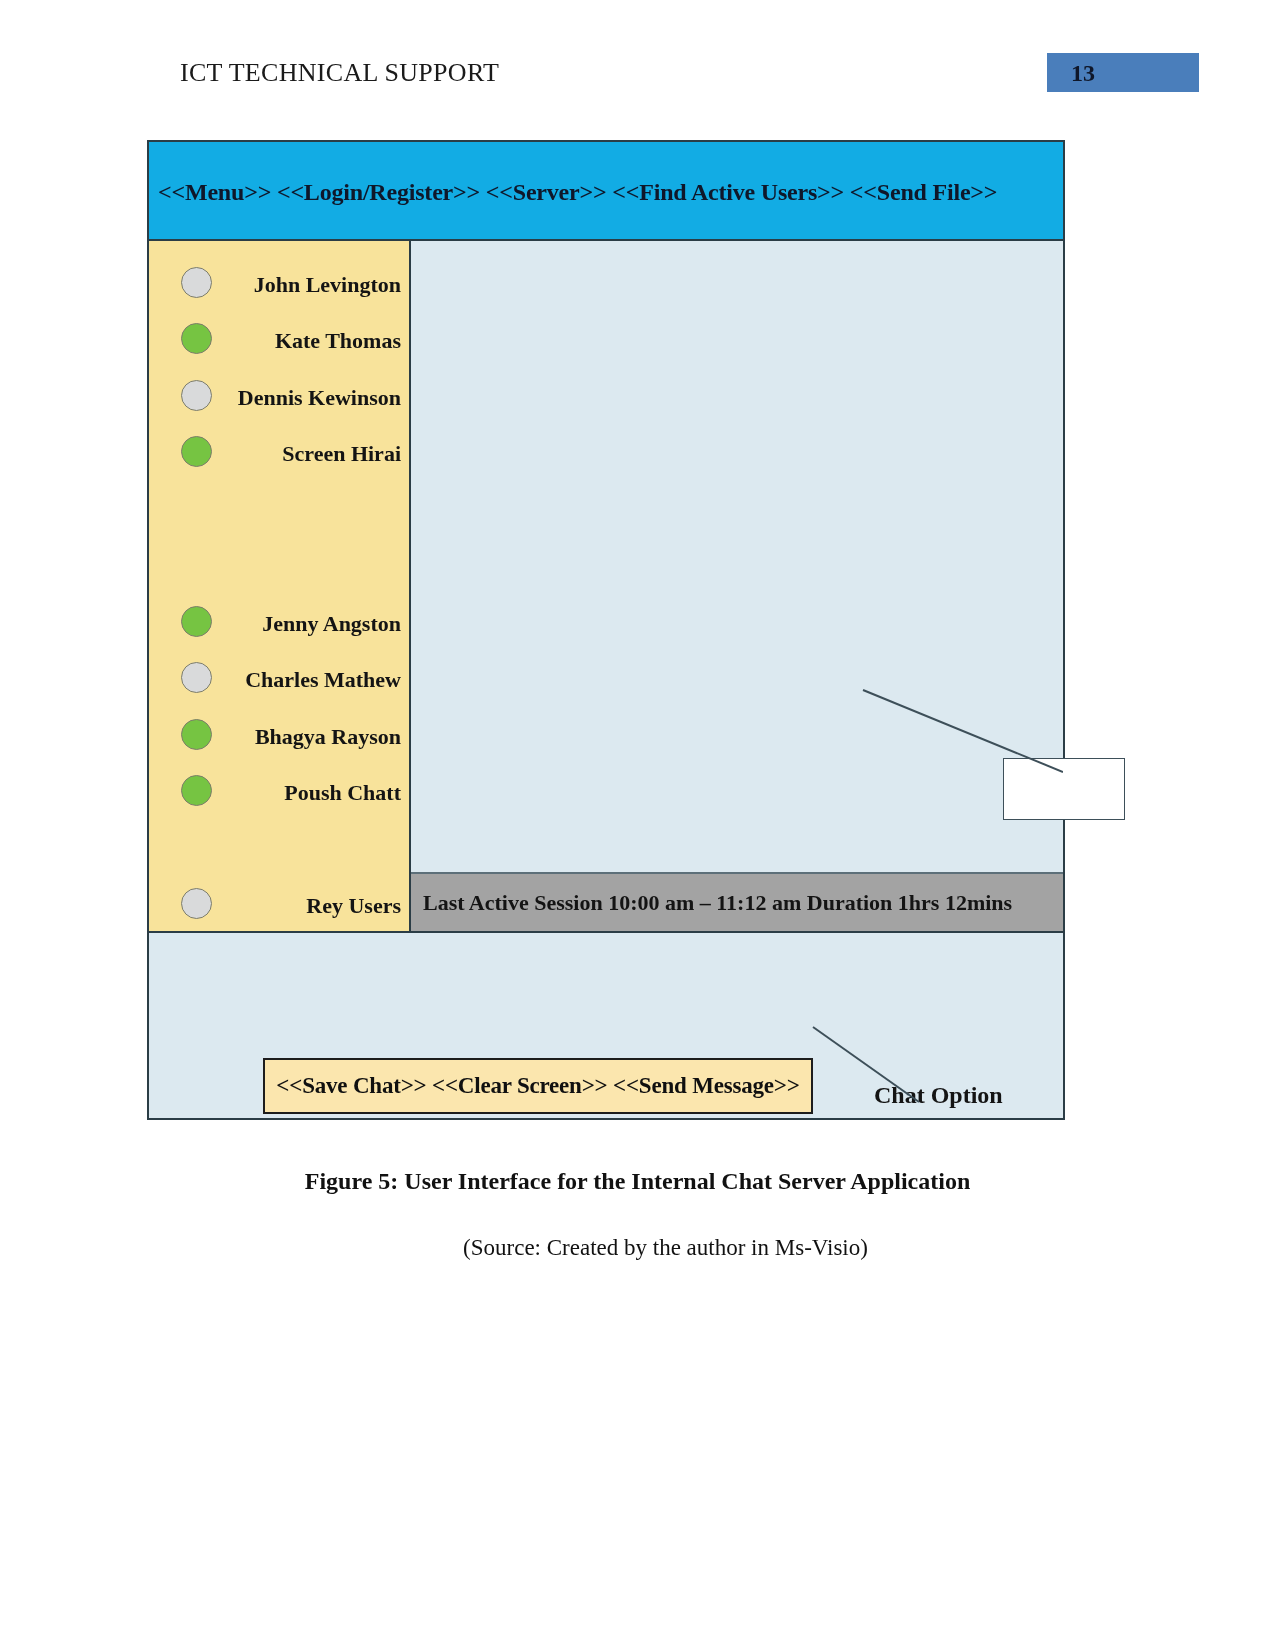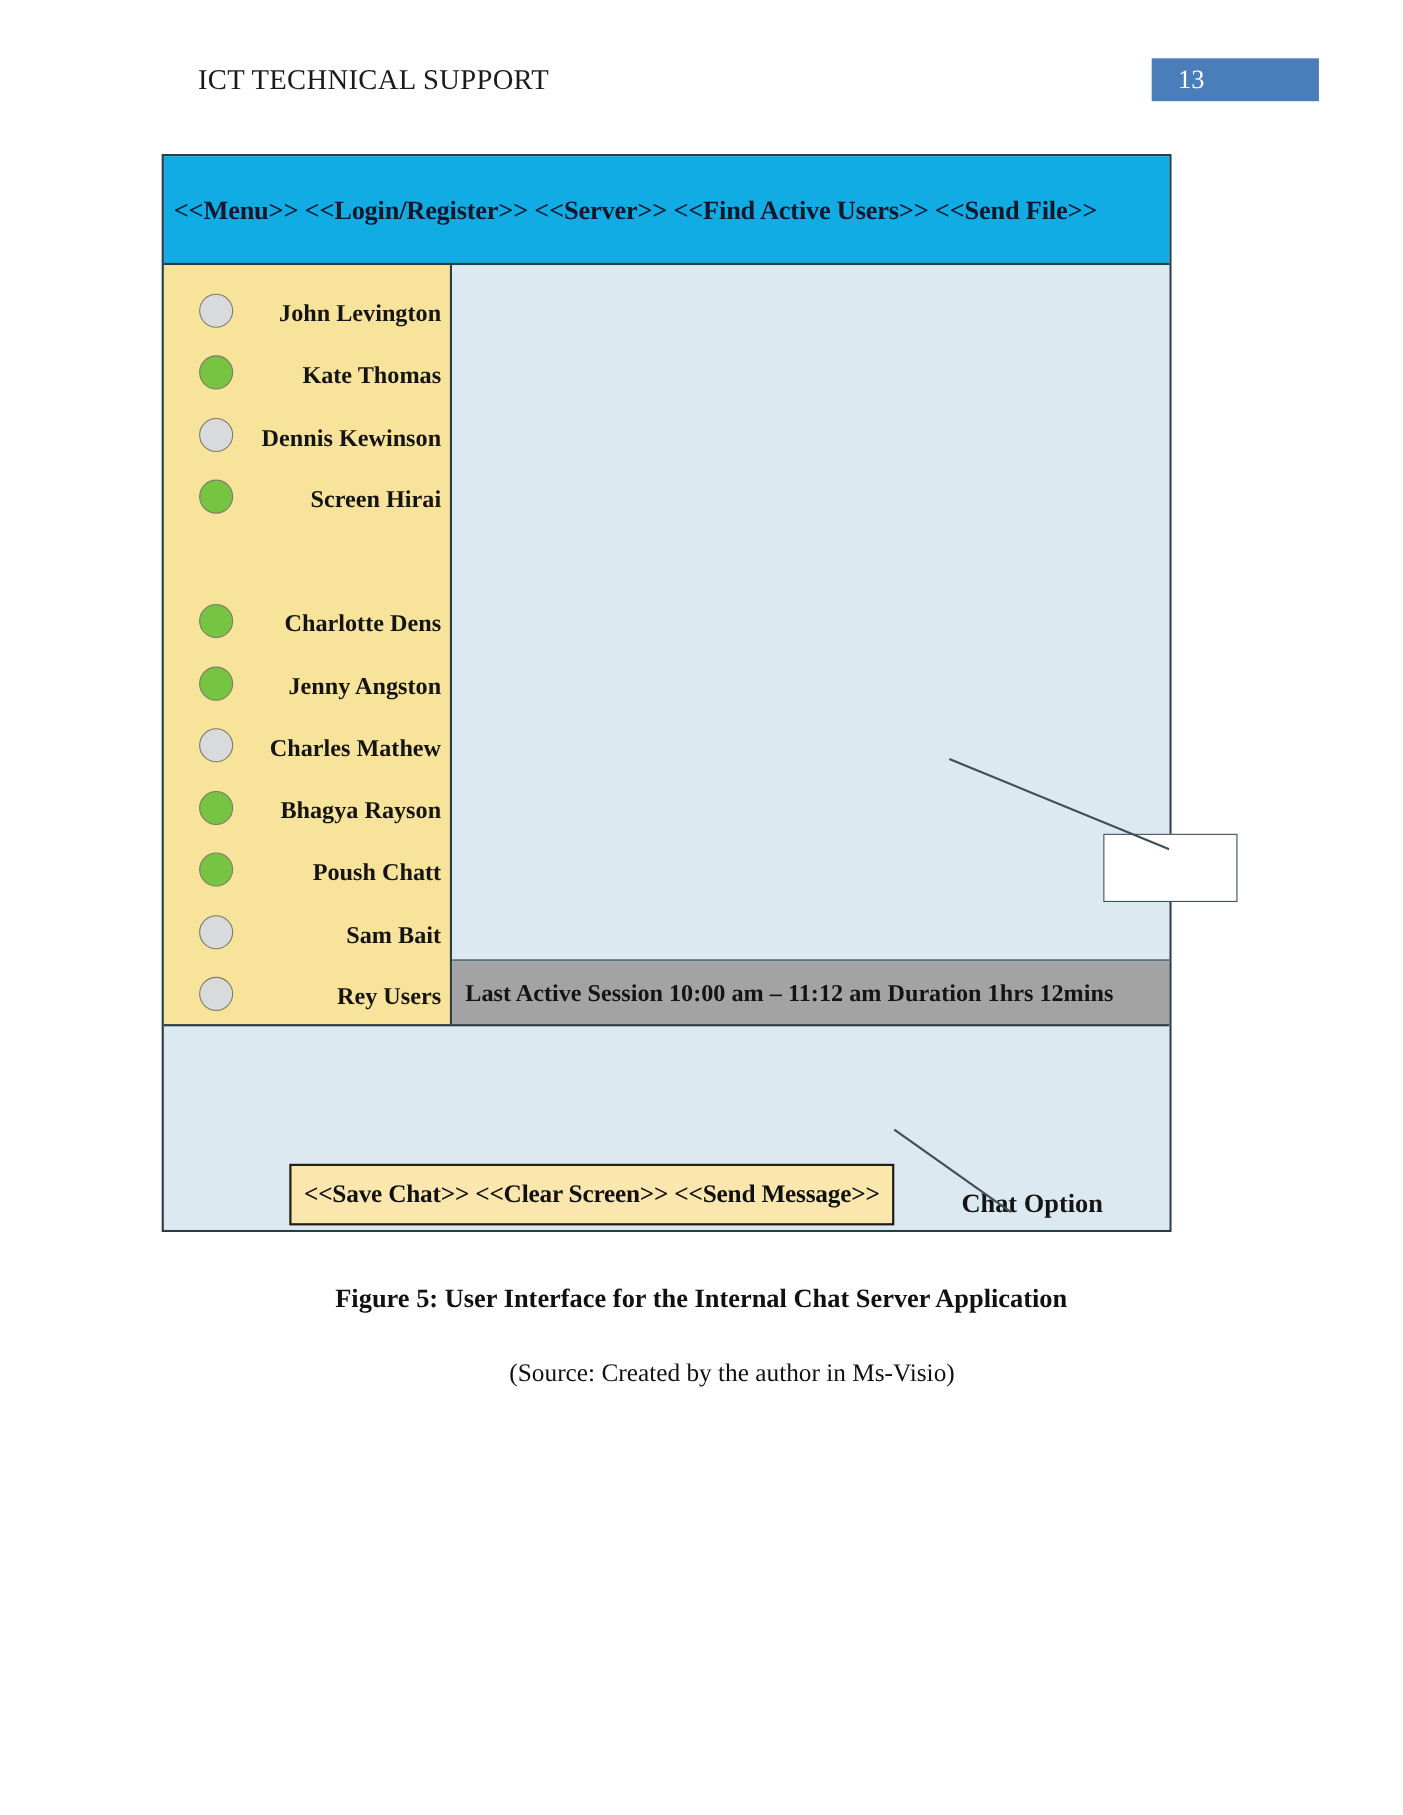--- a/index.html
+++ b/index.html
@@ -39,21 +39,22 @@
     width: 152px;
     height: 39px;
     background: #4a7ebb;
   }
   .page-number-text {
     position: absolute;
     left: 24px;
     top: 7px;
     font-family: "Liberation Serif", serif;
     font-size: 24px;
-    color: #ffffff;
+    color: #0f172a;
+    font-weight: bold;
   }
 
   
   .mockup {
     position: absolute;
     left: 147px;
     top: 140px;
     width: 918px;
     height: 980px;
     border: 2px solid #2b3d46;
@@ -274,43 +275,35 @@
         <div class="user-name">Kate Thomas</div>
       </div>
       <div class="user-row" style="top: 113px;">
         <div class="status-dot offline"></div>
         <div class="user-name">Dennis Kewinson</div>
       </div>
       <div class="user-row" style="top: 169.5px;">
         <div class="status-dot online"></div>
         <div class="user-name">Screen Hirai</div>
       </div>
-      <div class="user-row" style="top: 282.5px;">
-        <div class="status-dot online"></div>
-        <div class="user-name">Charlotte Dens</div>
-      </div>
       <div class="user-row" style="top: 339px;">
         <div class="status-dot online"></div>
         <div class="user-name">Jenny Angston</div>
       </div>
       <div class="user-row" style="top: 395.5px;">
         <div class="status-dot offline"></div>
         <div class="user-name">Charles Mathew</div>
       </div>
       <div class="user-row" style="top: 452px;">
         <div class="status-dot online"></div>
         <div class="user-name">Bhagya Rayson</div>
       </div>
       <div class="user-row" style="top: 508.5px;">
         <div class="status-dot online"></div>
         <div class="user-name">Poush Chatt</div>
-      </div>
-      <div class="user-row" style="top: 565px;">
-        <div class="status-dot offline"></div>
-        <div class="user-name">Sam Bait</div>
       </div>
       <div class="user-row" style="top: 621.5px;">
         <div class="status-dot offline"></div>
         <div class="user-name">Rey Users</div>
       </div>
     </div>
 
   <div class="chat-area">
     <div class="callout-box"></div>
   </div>

